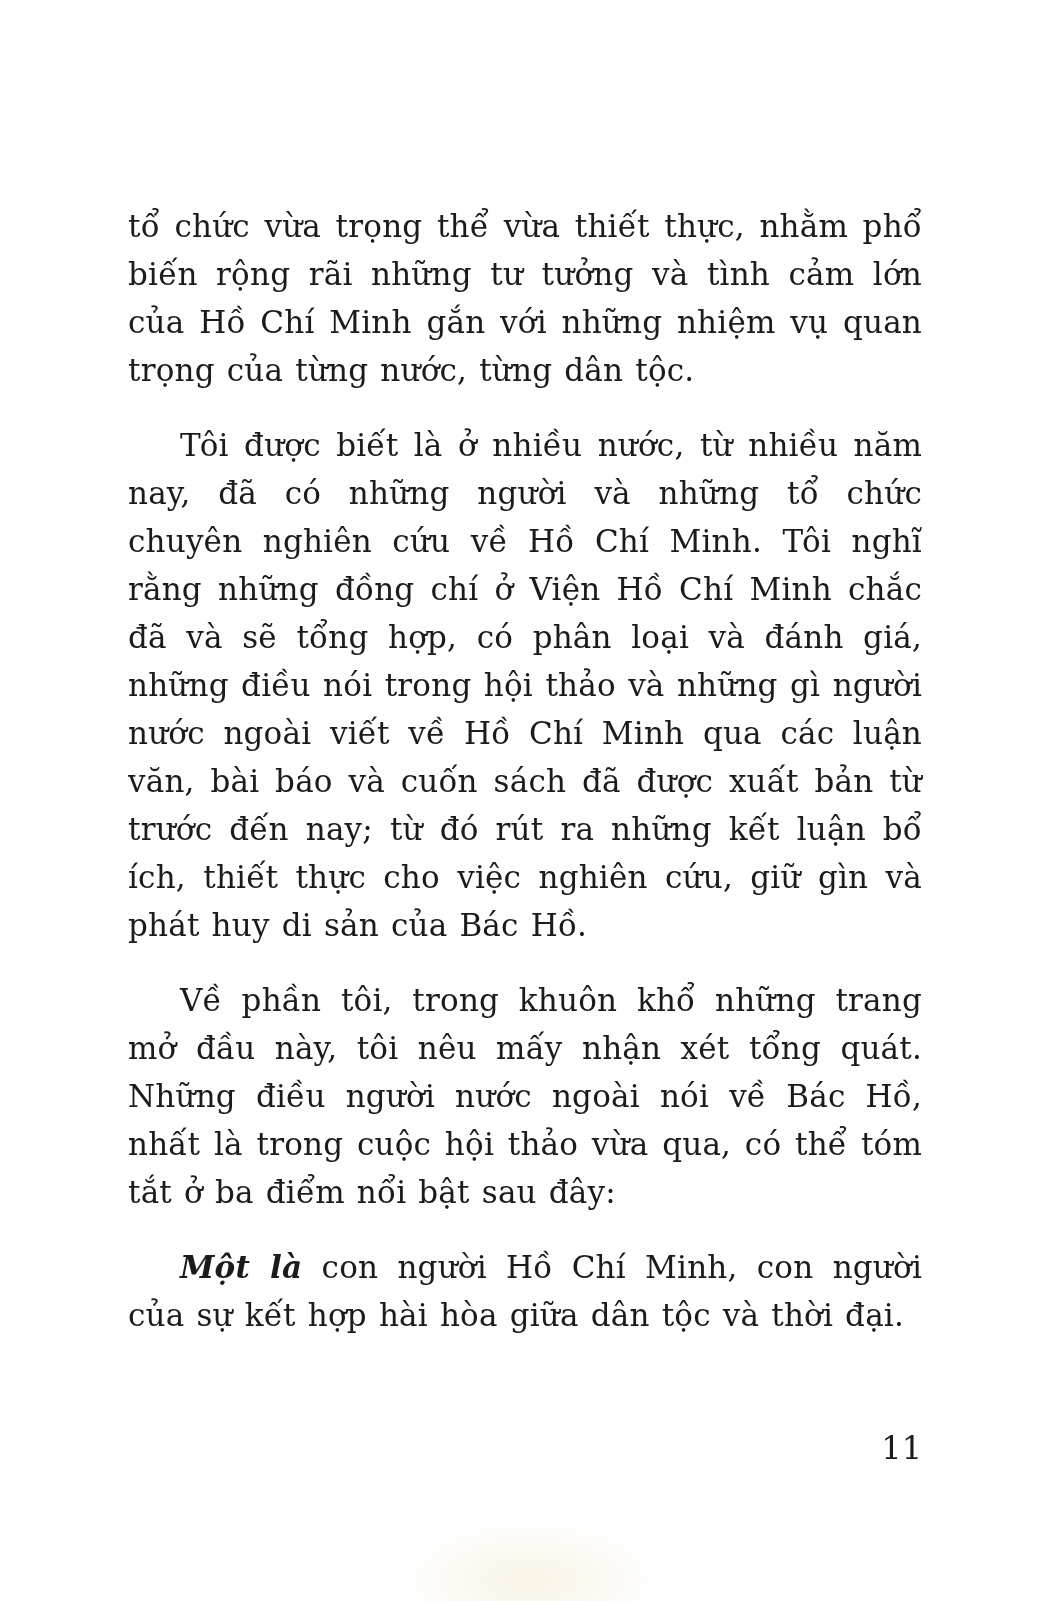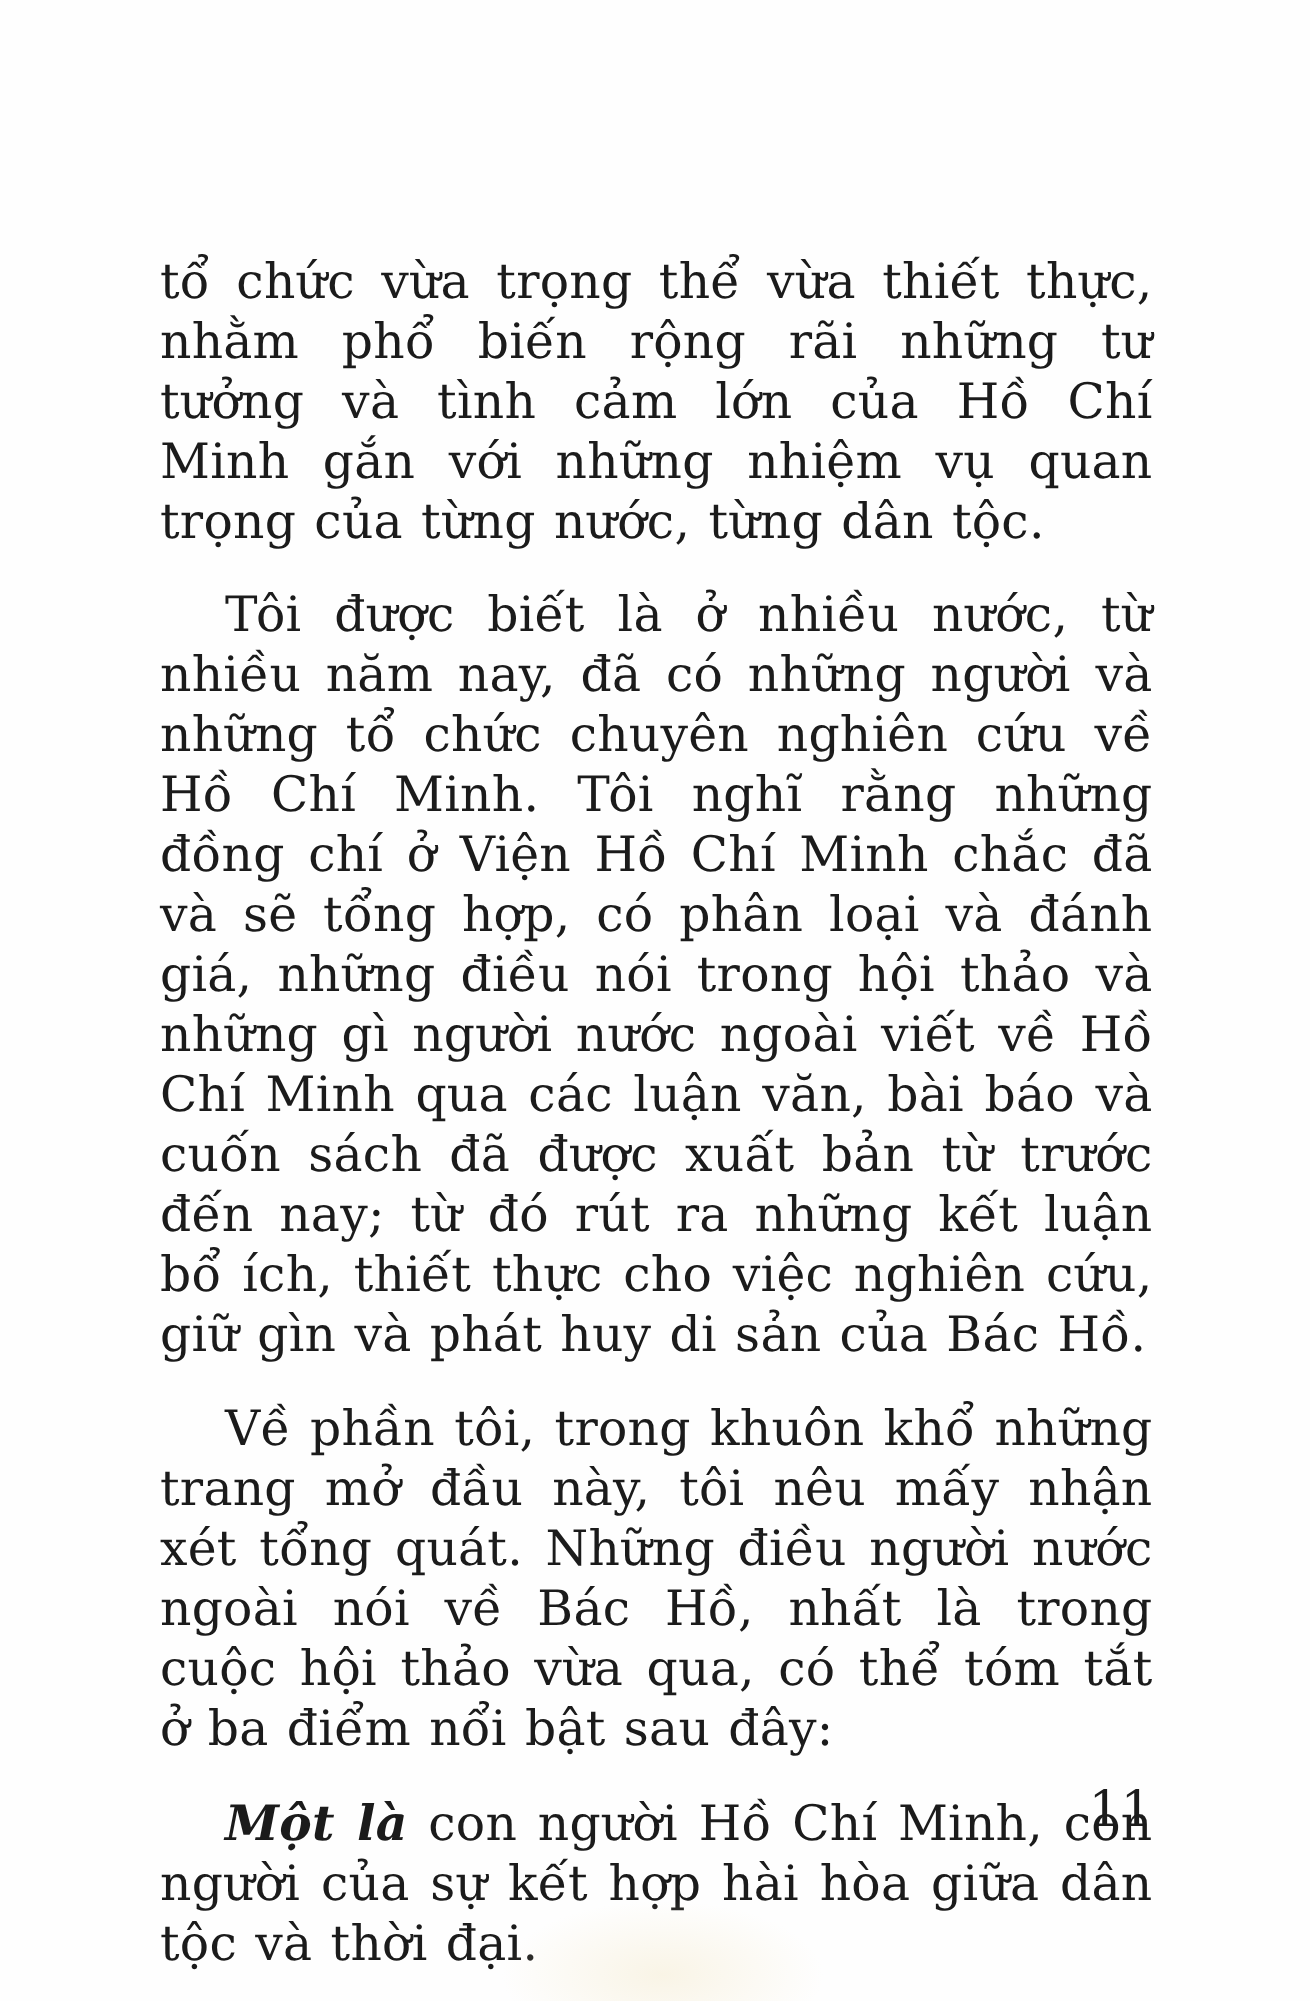--- a/index.html
+++ b/index.html
@@ -19,38 +19,38 @@
     height: 1601px;
   }
   .text-block {
     position: absolute;
     left: 128px;
     top: 202px;
     width: 794px;
     text-align: justify;
   }
   .para {
-    font-size: 39px;
+    font-size: 31px;
     line-height: 48px;
     letter-spacing: 0.2px;
     word-spacing: 2px;
   }
   .para.indent {
     text-indent: 52px;
     margin-top: 27px;
   }
   .italic {
     font-style: italic;
     font-weight: bold;
   }
   .page-number {
     position: absolute;
     top: 1424px;
     right: 126px;
-    font-size: 40px;
+    font-size: 32px;
     line-height: 48px;
   }
   .scan-artifact {
     position: absolute;
     left: 400px;
     top: 1520px;
     width: 260px;
     height: 120px;
     background: radial-gradient(ellipse at center, rgba(245, 236, 210, 0.55), rgba(245, 236, 210, 0) 70%);
     pointer-events: none;

